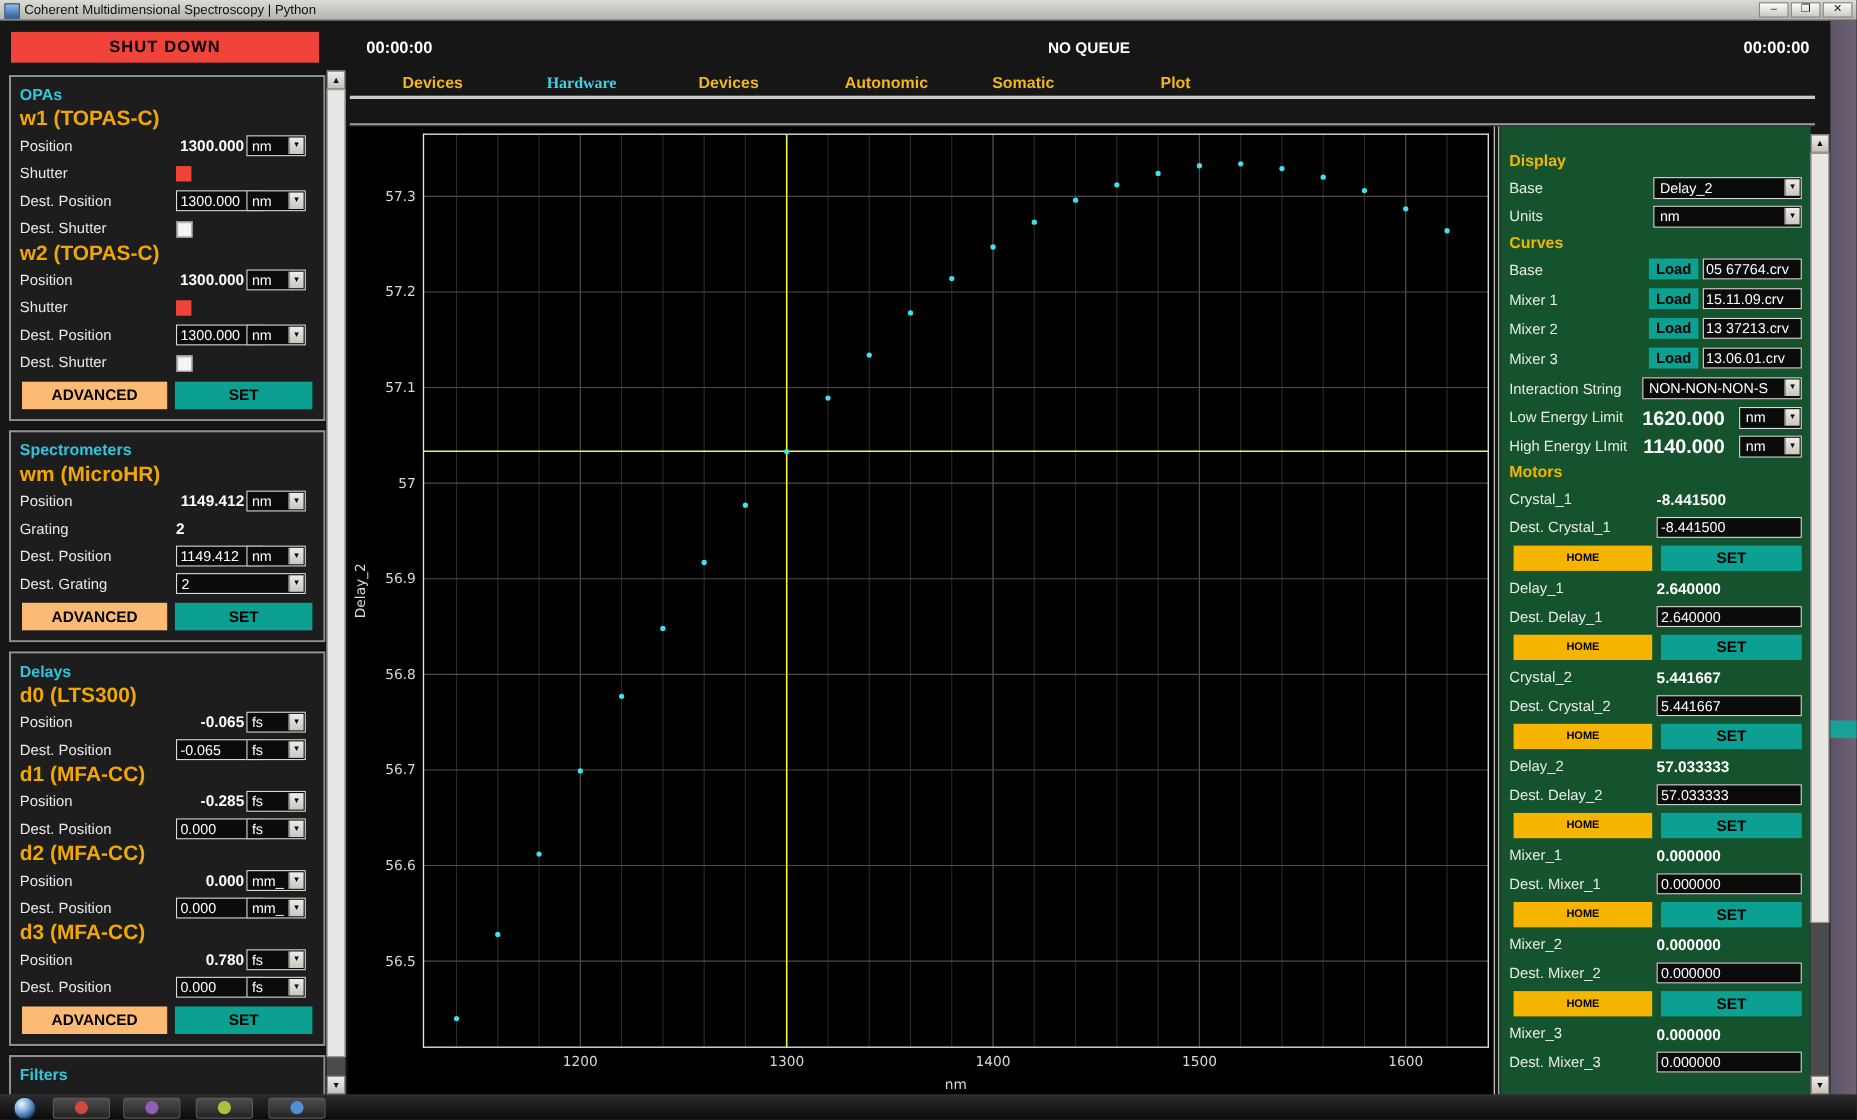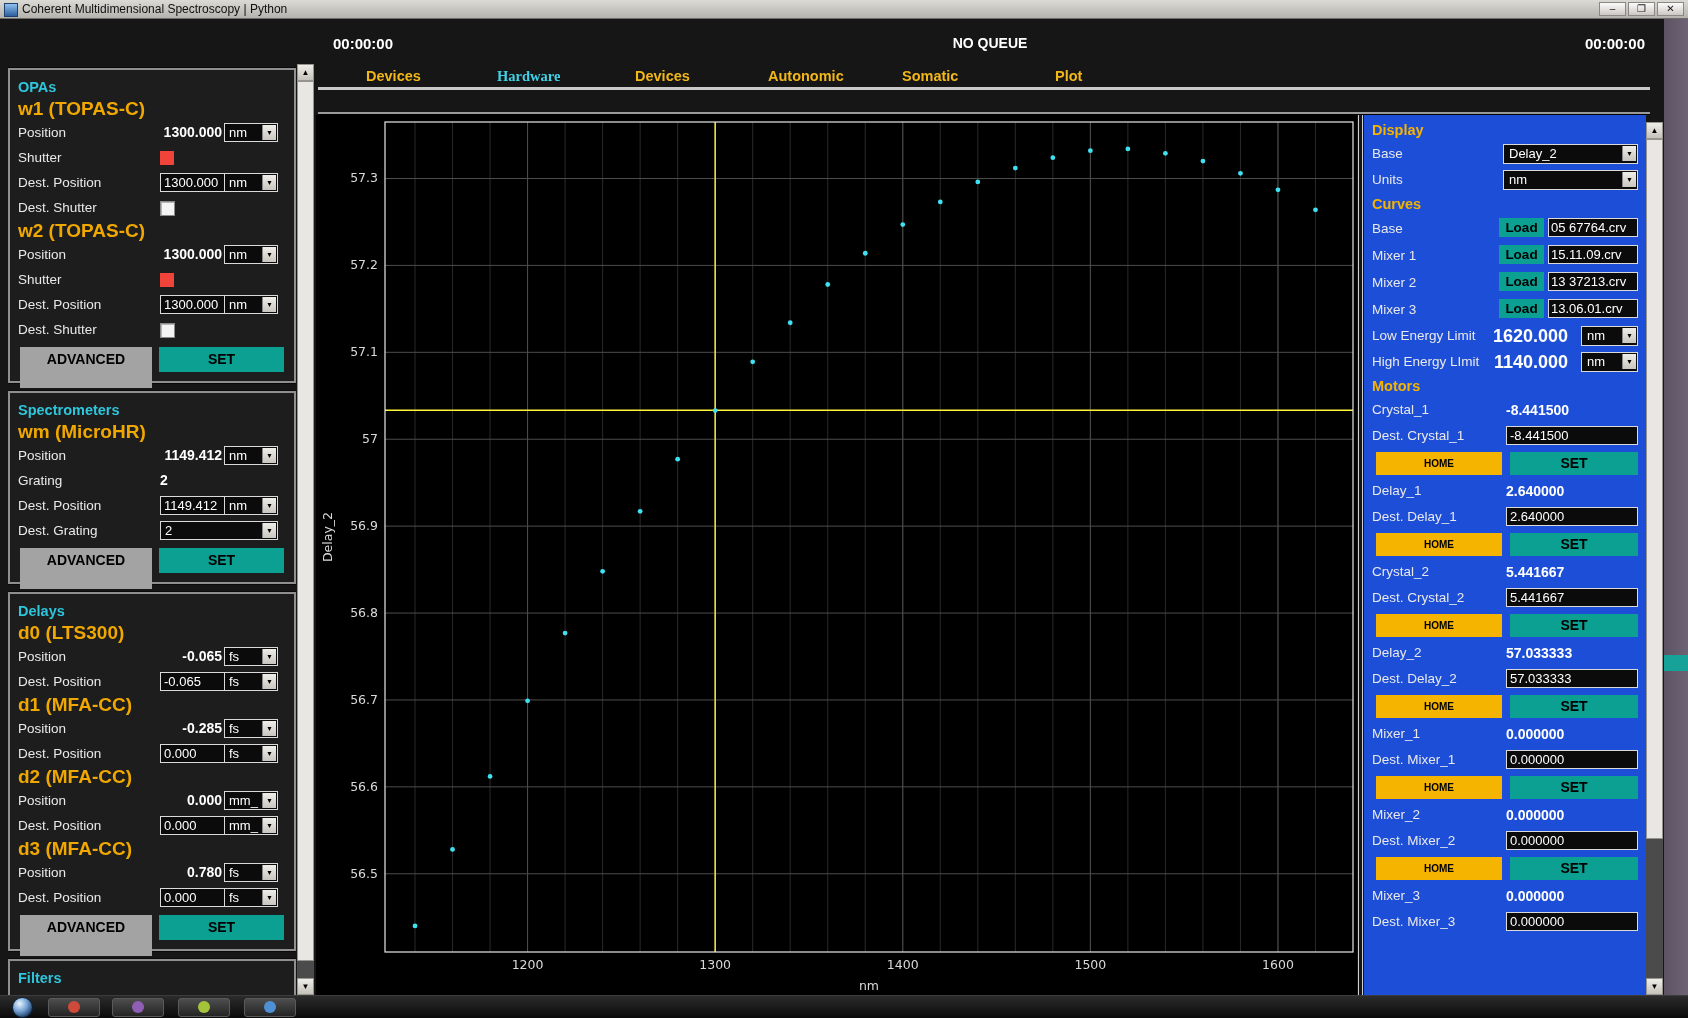--- a/index.html
+++ b/index.html
@@ -45,37 +45,37 @@
     font-size:13px;line-height:17px;padding-left:3px;color:#fff;}
   .selbox{position:absolute;right:8px;top:3px;width:48px;height:17px;background:#0b0b0b;border:1px solid #dadada;
     font-size:13px;line-height:17px;padding-left:4px;color:#fff;}
   .selbox.wide{left:142px;width:auto;}
   .sel-arrow{position:absolute;right:1px;top:1px;width:13px;height:15px;background:linear-gradient(#efede8,#c9c6bf);
     color:#000;font-size:7px;text-align:center;line-height:15px;border-left:1px solid #888;}
   .indicator{position:absolute;left:142px;top:6px;width:14px;height:14px;background:#f0433a;}
   .checkbox{position:absolute;left:142px;top:6px;width:13px;height:13px;background:#f4f4f4;border:1px solid #8a8a8a;
     box-shadow:inset 1px 1px 0 #b5b5b5;}
   .btnrow{position:relative;height:26px;margin-top:5px;}
-  .adv-btn{position:absolute;left:2px;top:0;width:132px;height:41px;background:#a3a3a3;color:#000;font-weight:bold;
+  .adv-btn{position:absolute;left:2px;top:0;width:132px;height:25px;background:#fdba74;color:#000;font-weight:bold;
     text-align:center;line-height:25px;font-size:14px;}
   .set-btn{position:absolute;left:141px;right:2px;top:0;height:25px;background:#0ba091;color:#000;font-weight:bold;
     text-align:center;line-height:25px;font-size:14px;}
 
   
   .vscroll{position:absolute;width:17px;background:#4b4b4b;}
   .sb-btn{position:absolute;left:0;width:17px;height:17px;background:linear-gradient(#efede8,#c5c2bb);
     border:1px solid #97948e;box-sizing:border-box;color:#000;font-size:8px;text-align:center;line-height:15px;}
   .sb-thumb{position:absolute;left:0;width:17px;background:#e8e7e4;border:1px solid #97948e;box-sizing:border-box;}
 
   
   #plot-wrap{position:absolute;left:316px;top:115px;width:1041px;height:880px;background:#000;}
   .vline{position:absolute;width:1px;background:#cfcfcf;}
 
   
-  #rpanel{position:absolute;left:1364px;top:115px;width:282px;height:880px;background:#1d4ed8;padding:4px 0 0 8px;box-sizing:border-box;}
+  #rpanel{position:absolute;left:1364px;top:115px;width:282px;height:880px;background:#14532d;padding:21px 0 0 8px;box-sizing:border-box;}
   .rp-h{color:#f5b400;font-weight:bold;font-size:14.5px;height:22px;line-height:22px;}
   .rp-row{position:relative;height:26px;font-size:13.5px;color:#e9e9e9;line-height:26px;}
   .rp-row.tall{height:27px;line-height:27px;}
   .rp-sel{position:absolute;right:8px;top:3px;width:128px;height:18px;background:#0b0b0b;border:1px solid #dadada;
     font-size:13px;line-height:18px;padding-left:5px;color:#fff;}
   .rp-sel.inter{width:138px;}
   .rp-sel.small{width:50px;}
   .rp-load{position:absolute;right:102px;top:3px;width:45px;height:19px;background:#0ba091;color:#000;
     font-weight:bold;font-size:13.5px;text-align:center;line-height:19px;}
   .rp-file{position:absolute;right:8px;top:3px;width:86px;height:17px;background:#0b0b0b;border:1px solid #dadada;
@@ -108,20 +108,21 @@
   <div class="titlebar">
     <div class="title-icon"></div>
     <div class="title-text">Coherent Multidimensional Spectroscopy | Python</div>
     <div class="win-controls" id="win-controls">
         <div class="win-btn">–</div>
         <div class="win-btn">❐</div>
         <div class="win-btn">✕</div>
       </div>
   </div>
 
+  <div class="shutdown-btn">SHUT DOWN</div>
   <div class="timer t-left">00:00:00</div>
   <div class="queue">NO QUEUE</div>
   <div class="timer t-right">00:00:00</div>
 
   <div id="tabs">
       <div class="tab" style="left: 366px;">Devices</div>
       <div class="tab active" style="left: 497px; font-family: Liberation Serif, serif;">Hardware</div>
       <div class="tab" style="left: 635px;">Devices</div>
       <div class="tab" style="left: 768px;">Autonomic</div>
       <div class="tab" style="left: 902px;">Somatic</div>
@@ -284,20 +285,21 @@
 
   <div id="rpanel">
       <div class="rp-h">Display</div>
       <div class="rp-row"><span>Base</span><div class="rp-sel">Delay_2<span class="sel-arrow">▼</span></div></div>
       <div class="rp-row"><span>Units</span><div class="rp-sel">nm<span class="sel-arrow">▼</span></div></div>
       <div class="rp-h">Curves</div>
       <div class="rp-row tall"><span>Base</span><div class="rp-load">Load</div><div class="rp-file">05 67764.crv</div></div>
       <div class="rp-row tall"><span>Mixer 1</span><div class="rp-load">Load</div><div class="rp-file">15.11.09.crv</div></div>
       <div class="rp-row tall"><span>Mixer 2</span><div class="rp-load">Load</div><div class="rp-file">13 37213.crv</div></div>
       <div class="rp-row tall"><span>Mixer 3</span><div class="rp-load">Load</div><div class="rp-file">13.06.01.crv</div></div>
+      <div class="rp-row tall"><span>Interaction String</span><div class="rp-sel inter">NON-NON-NON-S<span class="sel-arrow">▼</span></div></div>
       <div class="rp-row"><span>Low Energy Limit</span><span class="rp-limit-val">1620.000</span><div class="rp-sel small">nm<span class="sel-arrow">▼</span></div></div>
       <div class="rp-row"><span>High Energy LImit</span><span class="rp-limit-val">1140.000</span><div class="rp-sel small">nm<span class="sel-arrow">▼</span></div></div>
       <div class="rp-h">Motors</div>
       <div class="rp-row"><span>Crystal_1</span><span class="rp-val">-8.441500</span></div>
       <div class="rp-row"><span>Dest. Crystal_1</span><div class="rp-in">-8.441500</div></div>
       <div class="rp-btnrow">
         <div class="home-btn">HOME</div>
         <div class="rp-set">SET</div>
       </div>
       <div class="rp-row"><span>Delay_1</span><span class="rp-val">2.640000</span></div>

